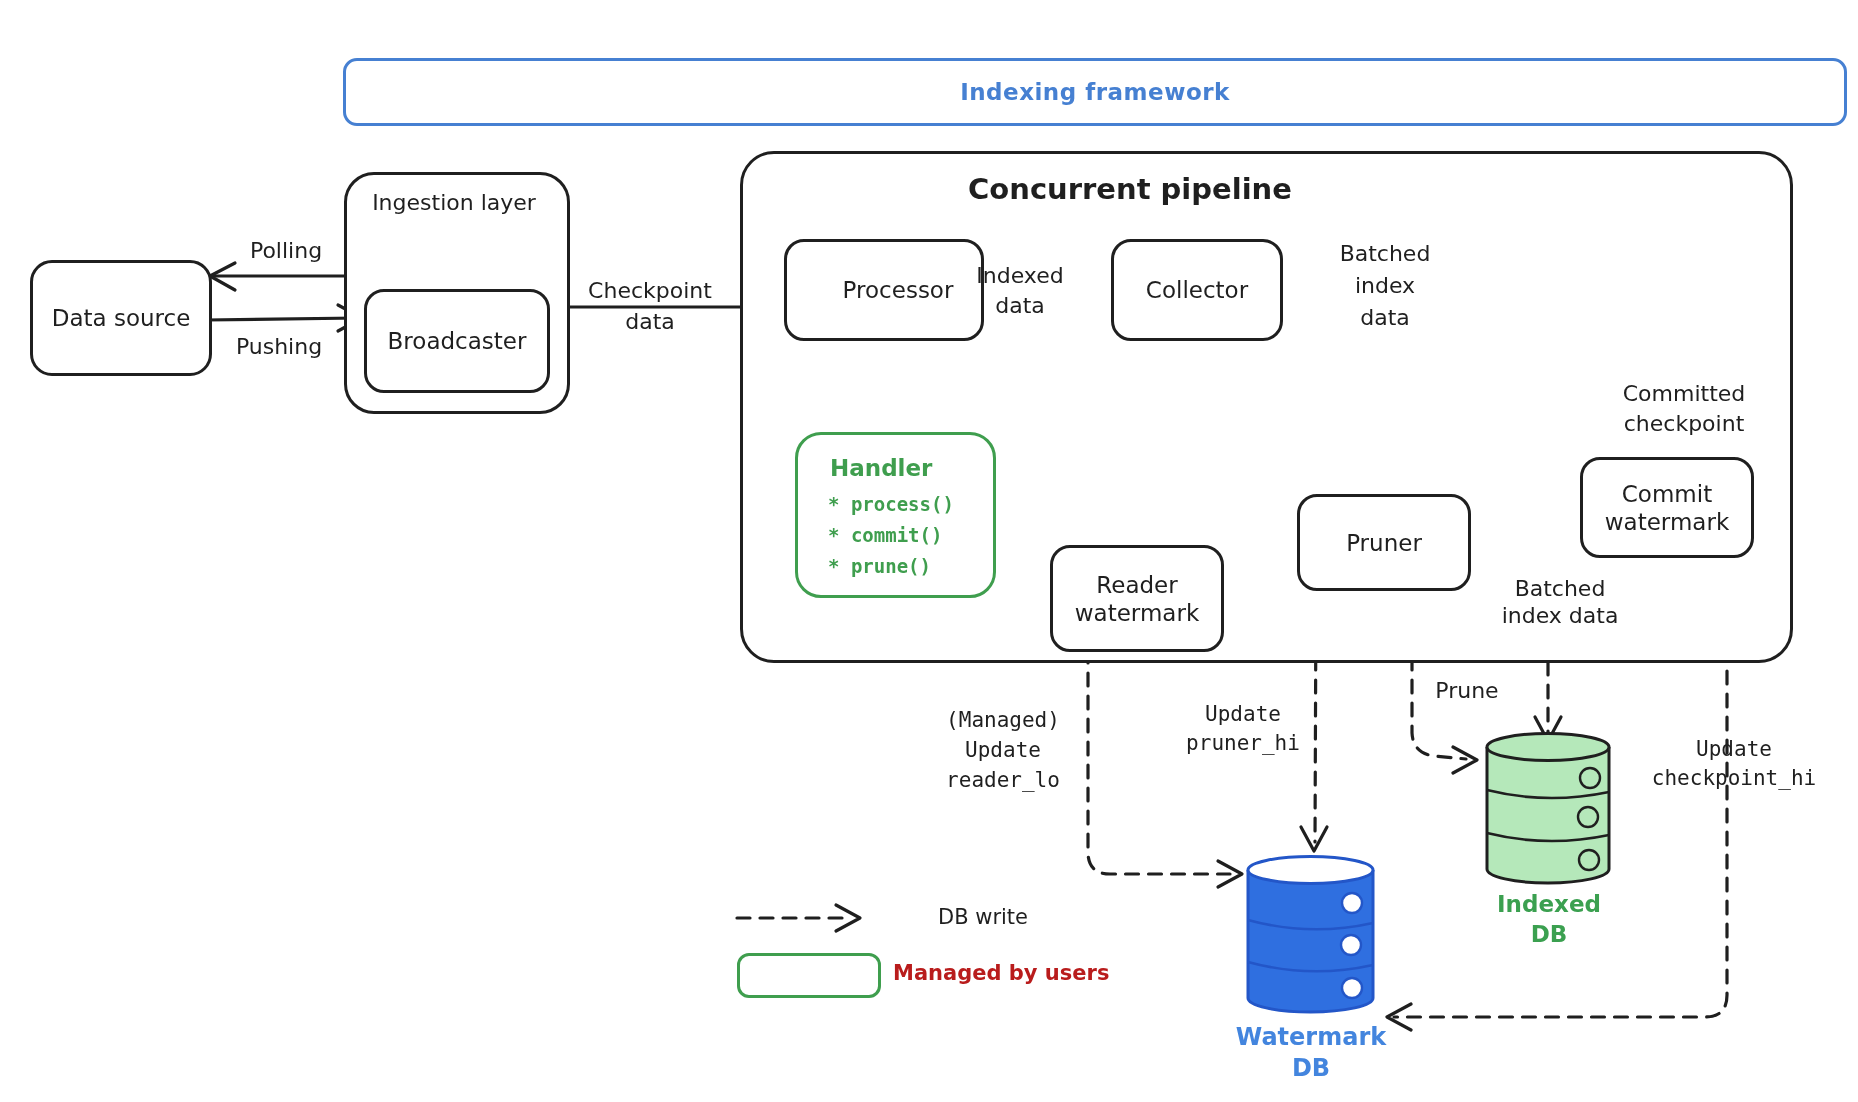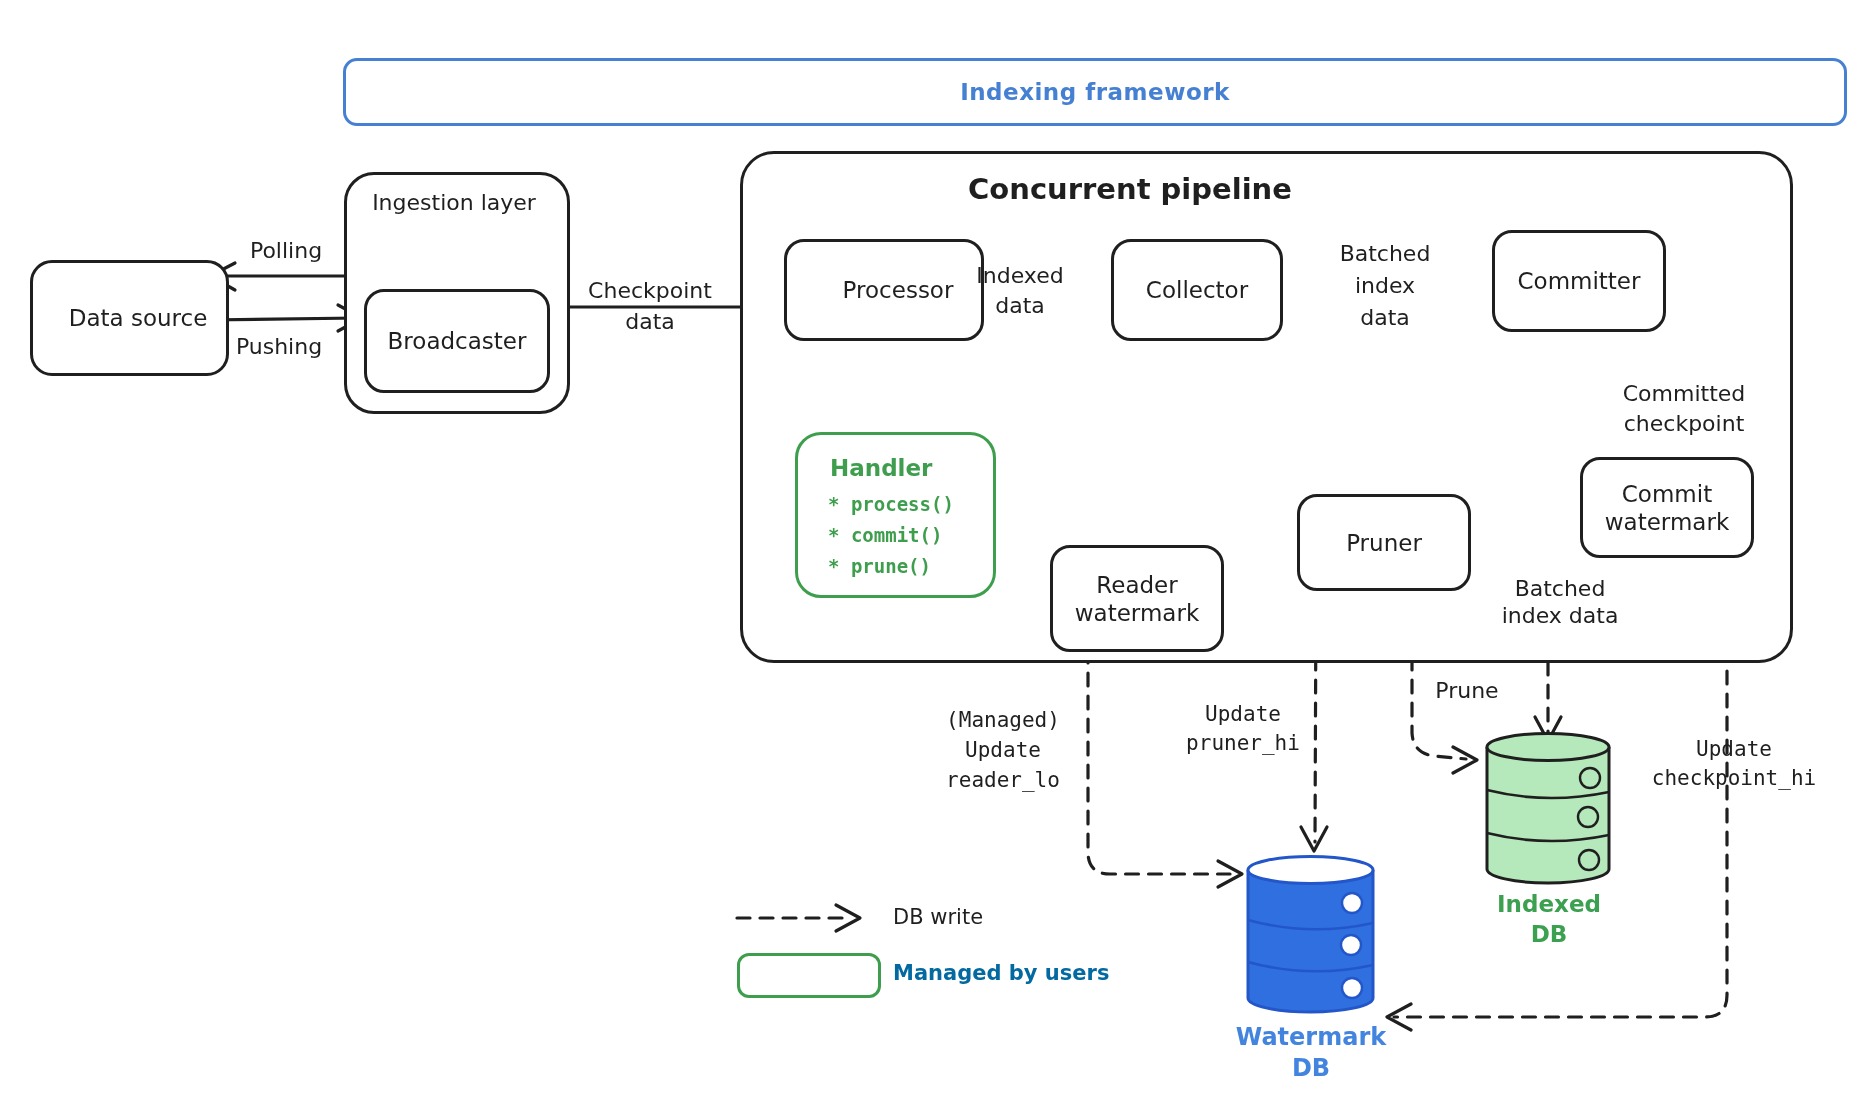--- a/index.html
+++ b/index.html
@@ -6,21 +6,21 @@
   .canvas{position:relative;width:1858px;height:1084px;background:#fff;overflow:hidden;
           font-family:"DejaVu Sans","Liberation Sans",sans-serif;color:#1f1f1f;text-decoration:underline;}
   .layer-svg{position:absolute;left:0;top:0;z-index:1;}
   .node{position:absolute;z-index:2;background:#fff;border:3px solid #1f1f1f;border-radius:20px;
         display:flex;align-items:center;justify-content:center;text-align:center;
         font-size:23px;font-weight:500;line-height:28px;}
   .container-box{position:absolute;z-index:0;background:#fff;border:3px solid #1f1f1f;}
   .lbl{position:absolute;z-index:3;text-align:center;font-size:22px;font-weight:500;}
   .ml{white-space:pre-line;}
   .mono{font-family:"DejaVu Sans Mono","Liberation Mono",monospace;font-size:21px;font-weight:500;}
-  .green{color:#0369a1;}
+  .green{color:#b91c1c;}
   .frame-bar{position:absolute;z-index:2;border:3px solid #4680d2;border-radius:14px;background:#fff;
              display:flex;align-items:center;justify-content:center;}
   .frame-bar .t{font-size:23px;font-weight:600;color:#4680d2;letter-spacing:.5px;}
   .pipeline-title{position:absolute;z-index:3;font-size:29px;font-weight:600;text-align:center;}
   .handler-box{position:absolute;z-index:2;background:#fff;border:3px solid #3f9e4e;border-radius:26px;}
   .handler-box .h-title{color:#3f9e4e;font-size:23px;font-weight:600;margin:20px 0 12px 32px;}
   .handler-box .h-method{color:#3f9e4e;font-family:"DejaVu Sans Mono","Liberation Mono",monospace;
                          font-size:19px;font-weight:600;margin:0 0 9px 30px;}
   .legend-swatch{position:absolute;z-index:2;border:3px solid #3f9e4e;border-radius:12px;background:#fff;}
   .db-label-blue{color:#4385de;font-size:24px;font-weight:600;line-height:31px;}
@@ -141,39 +141,36 @@
   <div class="frame-bar" style="left:343px;top:58px;width:1498px;height:62px;">
     <span class="t">Indexing framework</span>
   </div>
 
   <div class="container-box" style="left:344px;top:172px;width:220px;height:236px;border-radius:30px;z-index:2;"></div>
   <div class="lbl" style="left:354px;top:190px;width:200px;">Ingestion layer</div>
 
   <div class="container-box" style="left:740px;top:151px;width:1047px;height:506px;border-radius:34px;border-width:3.2px;z-index:1;"></div>
   <div class="pipeline-title" style="left:950px;top:172px;width:360px;">Concurrent pipeline</div>
 
-  <div class="node" style="left:30px;top:260px;width:176px;height:110px;border-radius:22px;padding-left:17px;">
+  <div class="node" style="left:30px;top:260px;width:176px;height:110px;border-radius:22px;">
     <span>Data source</span>
   </div>
 
   <div class="node" style="left:364px;top:264px;width:180px;height:98px;margin-top:25px;">
     <span>Broadcaster</span>
   </div>
 
   <div class="node" style="left:784px;top:239px;width:166px;height:96px;padding-left:28px;">
     <span>Processor</span>
   </div>
 
   <div class="node" style="left:1111px;top:239px;width:166px;height:96px;">
     <span>Collector</span>
   </div>
 
-  <div class="node" style="left:1492px;top:230px;width:168px;height:96px;">
-    <span>Committer</span>
-  </div>
 
   <div class="handler-box" style="left:795px;top:432px;width:195px;height:160px;">
     <div class="h-title">Handler</div>
     <div class="h-method">* process()</div>
     <div class="h-method">* commit()</div>
     <div class="h-method">* prune()</div>
   </div>
 
   <div class="node ml" style="left:1580px;top:457px;width:168px;height:95px;">
     <span class="ml">Commit
@@ -210,17 +207,17 @@
   <div class="lbl ml mono" style="left:1153px;top:700px;width:180px;line-height:29px;">Update
 pruner_hi</div>
   <div class="lbl ml mono" style="left:1614px;top:735px;width:240px;line-height:29px;">Update
 checkpoint_hi</div>
 
   <div class="lbl ml db-label-blue" style="left:1221px;top:1022px;width:180px;">Watermark
 DB</div>
   <div class="lbl ml db-label-green" style="left:1459px;top:889px;width:180px;">Indexed
 DB</div>
 
-  <div class="lbl" style="left:893px;top:905px;width:180px;text-align:left;font-size:21px;">DB write</div>
+  <div class="lbl" style="left:893px;top:905px;width:180px;text-align:center;font-size:21px;">DB write</div>
   <div class="legend-swatch" style="left:737px;top:953px;width:138px;height:39px;"></div>
   <div class="lbl green" style="left:893px;top:961px;width:260px;text-align:left;font-size:21px;font-weight:600;">Managed by users</div>
 
 </div>
 
 </body></html>

